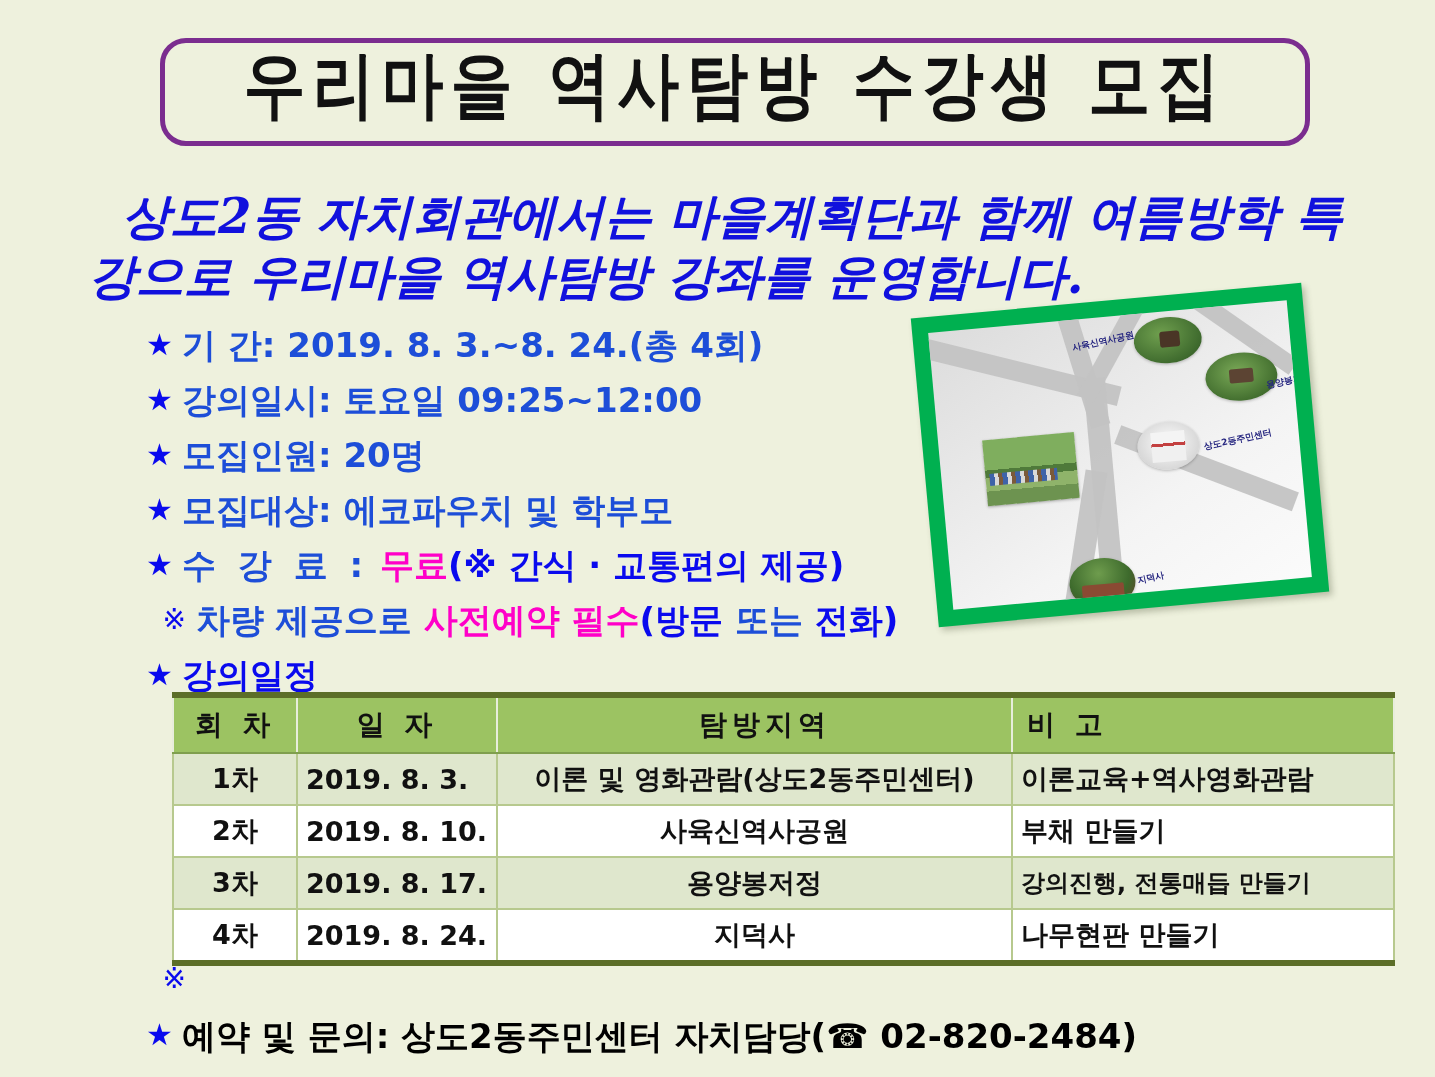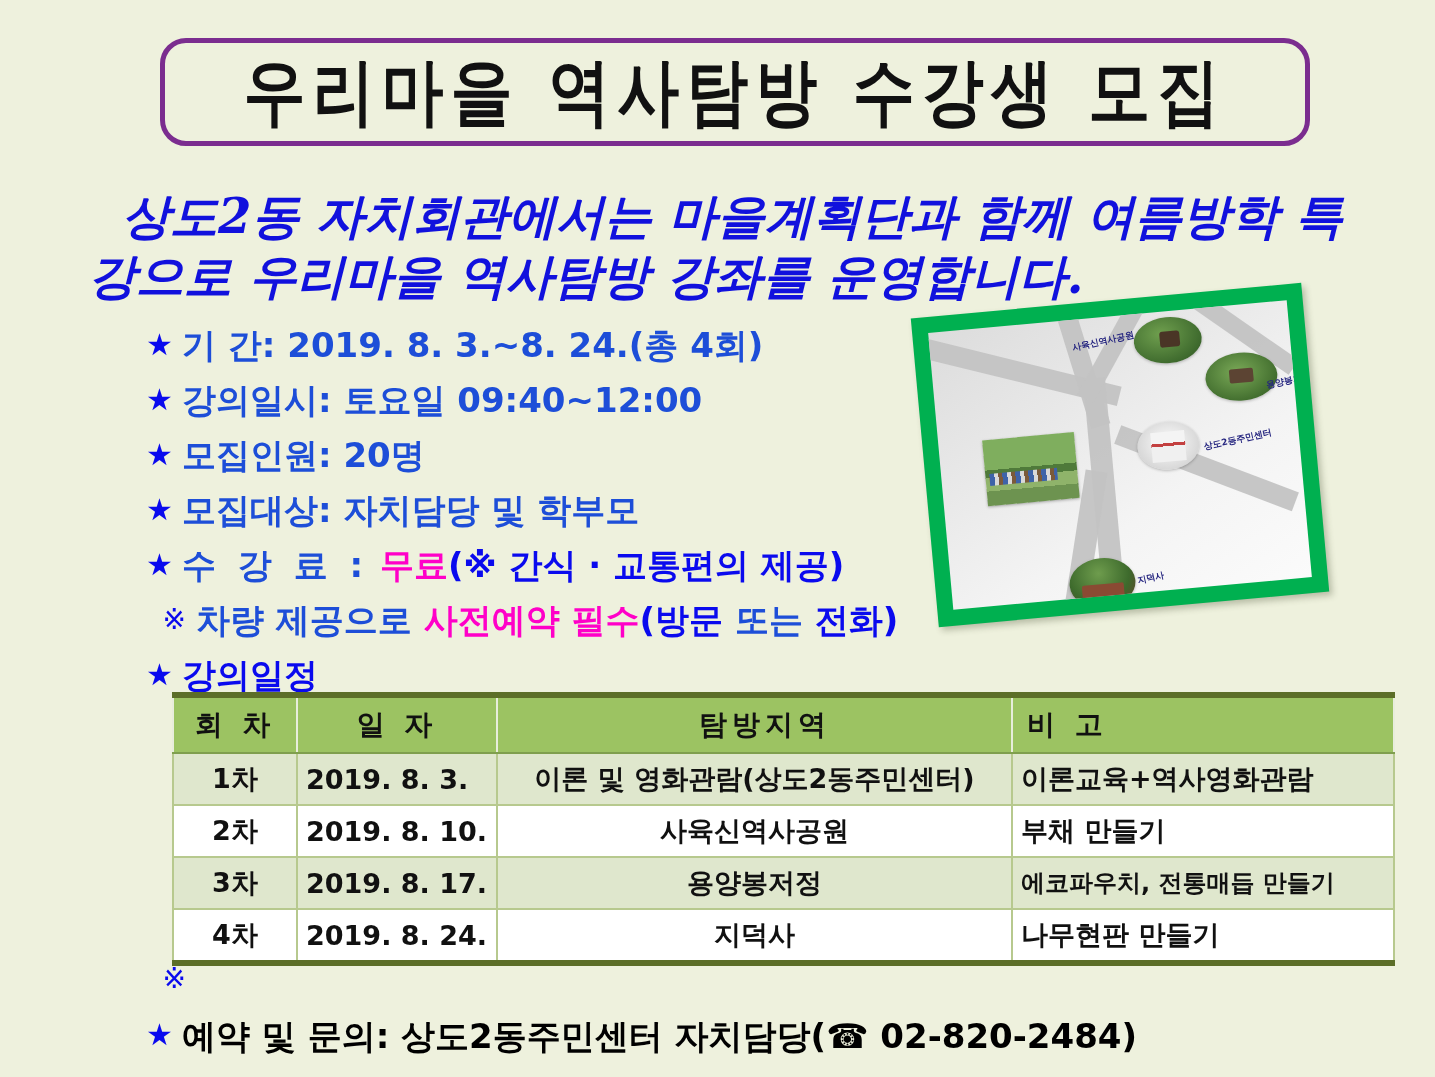--- a/index.html
+++ b/index.html
@@ -21,21 +21,21 @@
   .title-box {
     position: absolute;
     left: 160px;
     top: 38px;
     width: 1150px;
     height: 108px;
     border: 5px solid #7b2d8f;
     border-radius: 26px;
     box-sizing: border-box;
     display: flex;
-    align-items: center;
+    align-items: flex-start;
     justify-content: center;
   }
   .title-text {
     font-size: 62px;
     font-weight: bold;
     color: #111111;
     letter-spacing: 7px;
     white-space: nowrap;
     transform: scaleY(1.18);
     font-family: "DejaVu Sans", "Liberation Sans", sans-serif;
@@ -271,35 +271,35 @@
       <span class="star">★</span>
       <span class="btext">기      간:</span>
       <span class="btext">&nbsp;</span>
       <span class="btext">2019. 8. 3.~8. 24.(총 4회)</span>
     </div>
 
     <div class="brow">
       <span class="star">★</span>
       <span class="btext">강의일시:</span>
       <span class="btext">&nbsp;</span>
-      <span class="btext">토요일 09:40~12:00</span>
+      <span class="btext">토요일 09:25~12:00</span>
     </div>
 
     <div class="brow">
       <span class="star">★</span>
       <span class="btext">모집인원:</span>
       <span class="btext">&nbsp;</span>
       <span class="btext">20명</span>
     </div>
 
     <div class="brow">
       <span class="star">★</span>
       <span class="btext">모집대상:</span>
       <span class="btext">&nbsp;</span>
-      <span class="btext">자치담당 및 학부모</span>
+      <span class="btext">에코파우치 및 학부모</span>
     </div>
 
     <div class="brow">
       <span class="star">★</span>
       <span class="btext spaced2">수 강 료 :</span>
       <span class="btext">&nbsp;</span>
       <span class="btext pink">무료</span>
       <span class="btext blue">(※ 간식 · 교통편의 제공)</span>
     </div>
 
@@ -368,21 +368,21 @@
         <tr class="even">
           <td class="c-no">2차</td>
           <td class="c-date">2019. 8. 10.</td>
           <td class="c-area">사육신역사공원</td>
           <td class="c-note">부채 만들기</td>
         </tr>
         <tr class="odd">
           <td class="c-no">3차</td>
           <td class="c-date">2019. 8. 17.</td>
           <td class="c-area">용양봉저정</td>
-          <td class="c-note small">에코파우치, 전통매듭 만들기</td>
+          <td class="c-note small">강의진행, 전통매듭 만들기</td>
         </tr>
         <tr class="even">
           <td class="c-no">4차</td>
           <td class="c-date">2019. 8. 24.</td>
           <td class="c-area">지덕사</td>
           <td class="c-note">나무현판 만들기</td>
         </tr>
       </tbody>
     </table>
   </div>

